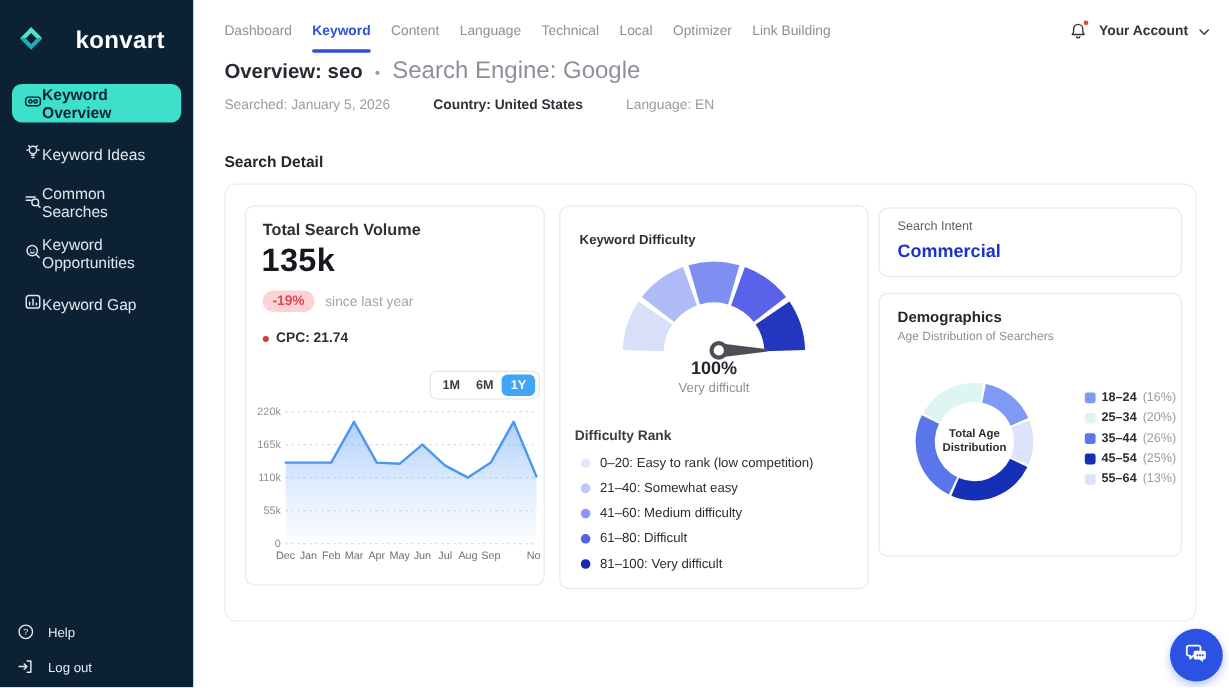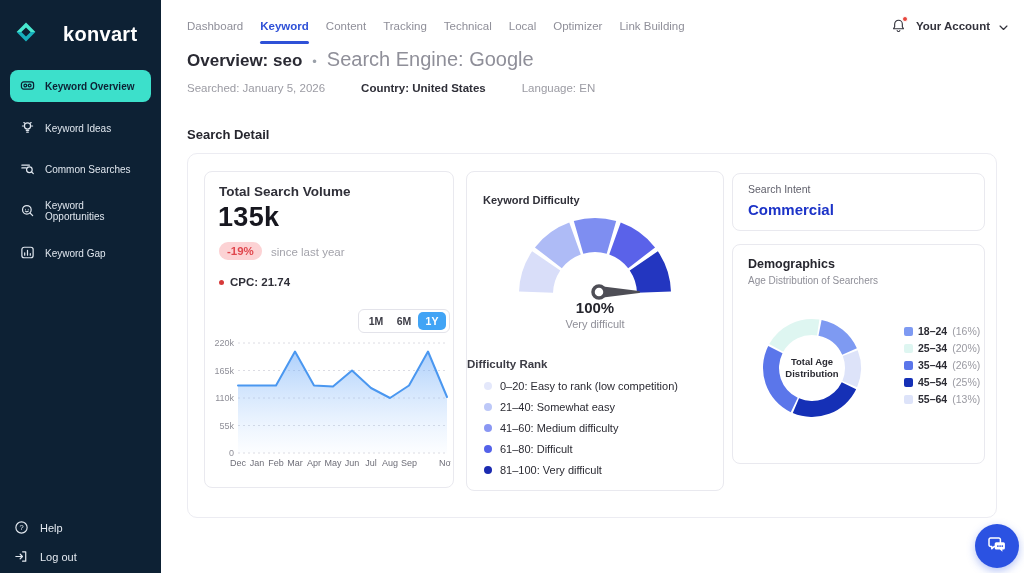--- a/index.html
+++ b/index.html
@@ -10,22 +10,22 @@
     -webkit-font-smoothing:antialiased;
   }
   .abs { position:absolute; }
 
   
   .sidebar { position:absolute; left:0; top:0; width:161px; height:573px; background:#0d2134; }
   .logo { position:absolute; left:14px; top:20px; display:flex; align-items:center; gap:25px; cursor:pointer; }
   .logo-text { color:#fff; font-size:20px; font-weight:700; letter-spacing:.3px; }
   .side-item {
     position:absolute; left:10px; width:141px; height:32px; border-radius:8px;
-    display:flex; align-items:center; gap:10px; padding:0 10px;
-    color:#dfe6ee; font-size:10px; cursor:pointer;
+    display:flex; align-items:center; padding:0 10px;
+    color:#dfe6ee; font-size:13px; cursor:pointer;
   }
   .side-item svg { flex:0 0 auto; }
   .side-item.active { background:#3ce0cb; color:#0d2134; font-weight:700; }
   .side-footer-item {
     position:absolute; left:14px; width:135px; height:28px;
     display:flex; align-items:center; gap:11px; color:#e3e9f0; font-size:11px; cursor:pointer;
   }
 
   
   .topnav { position:absolute; left:187px; top:20px; display:flex; gap:17px; }
@@ -71,21 +71,21 @@
   }
   .range-opt { width:29px; text-align:center; font-size:10.5px; font-weight:700; color:#3c3c46; cursor:pointer; border-radius:5px; line-height:18px; }
   .range-opt.active { background:#41a4f5; color:#fff; }
   #volume-chart { left:4px; top:164px; }
 
   
   .kd-title { left:16px; top:12px; font-size:11px; font-weight:600; color:#2f2f38;margin-top:10px; }
   #gauge-chart { left:48px; top:44px; }
   .kd-score { left:0; top:127px; width:100%; text-align:center; font-size:15px; font-weight:800; color:#25252d; }
   .kd-score-label { left:0; top:146px; width:100%; text-align:center; font-size:11px; color:#8f8f98; }
-  .kd-rank-title { left:0; top:186px; font-size:11.5px; color:#3c3c45; font-weight:600; }
+  .kd-rank-title { left:12px; top:186px; font-size:11.5px; color:#3c3c45; font-weight:600; }
   .kd-rank-item { position:absolute; left:17px; display:flex; align-items:center; gap:8px; font-size:11px; color:#2b2b33; font-weight:400; }
   .rank-dot { width:8px; height:8px; border-radius:50%; flex:0 0 auto; }
 
   
   .si-title { left:15px; top:9px; font-size:10.5px; color:#5f5f6a; }
   .si-value { left:15px; top:27px; font-size:15px; font-weight:700; color:#1c33c8; }
 
   
   .dg-title { left:15px; top:12px; font-size:12.5px; font-weight:700; color:#26262e; }
   .dg-subtitle { left:15px; top:30px; font-size:10px; color:#8f8f98; }
@@ -195,21 +195,21 @@
         </svg>
       </span>
       <span>Log out</span>
     </div>
   </nav>
 
   <div class="topnav">
     <span class="tab">Dashboard</span>
     <span class="tab active">Keyword</span>
     <span class="tab">Content</span>
-    <span class="tab">Tracking</span>
+    <span class="tab">Language</span>
     <span class="tab">Technical</span>
     <span class="tab">Local</span>
     <span class="tab">Optimizer</span>
     <span class="tab">Link Building</span>
   </div>
 
   <div class="account">
     <span class="bell-wrap">
       <svg width="15" height="16" viewBox="0 0 16 17" fill="none" stroke="#33333c" stroke-width="1.2" stroke-linejoin="round">
         <path d="M8 2.4a4.1 4.1 0 0 1 4.1 4.1v2.8l1.2 2.1H2.7l1.2-2.1V6.5A4.1 4.1 0 0 1 8 2.4Z"></path>

